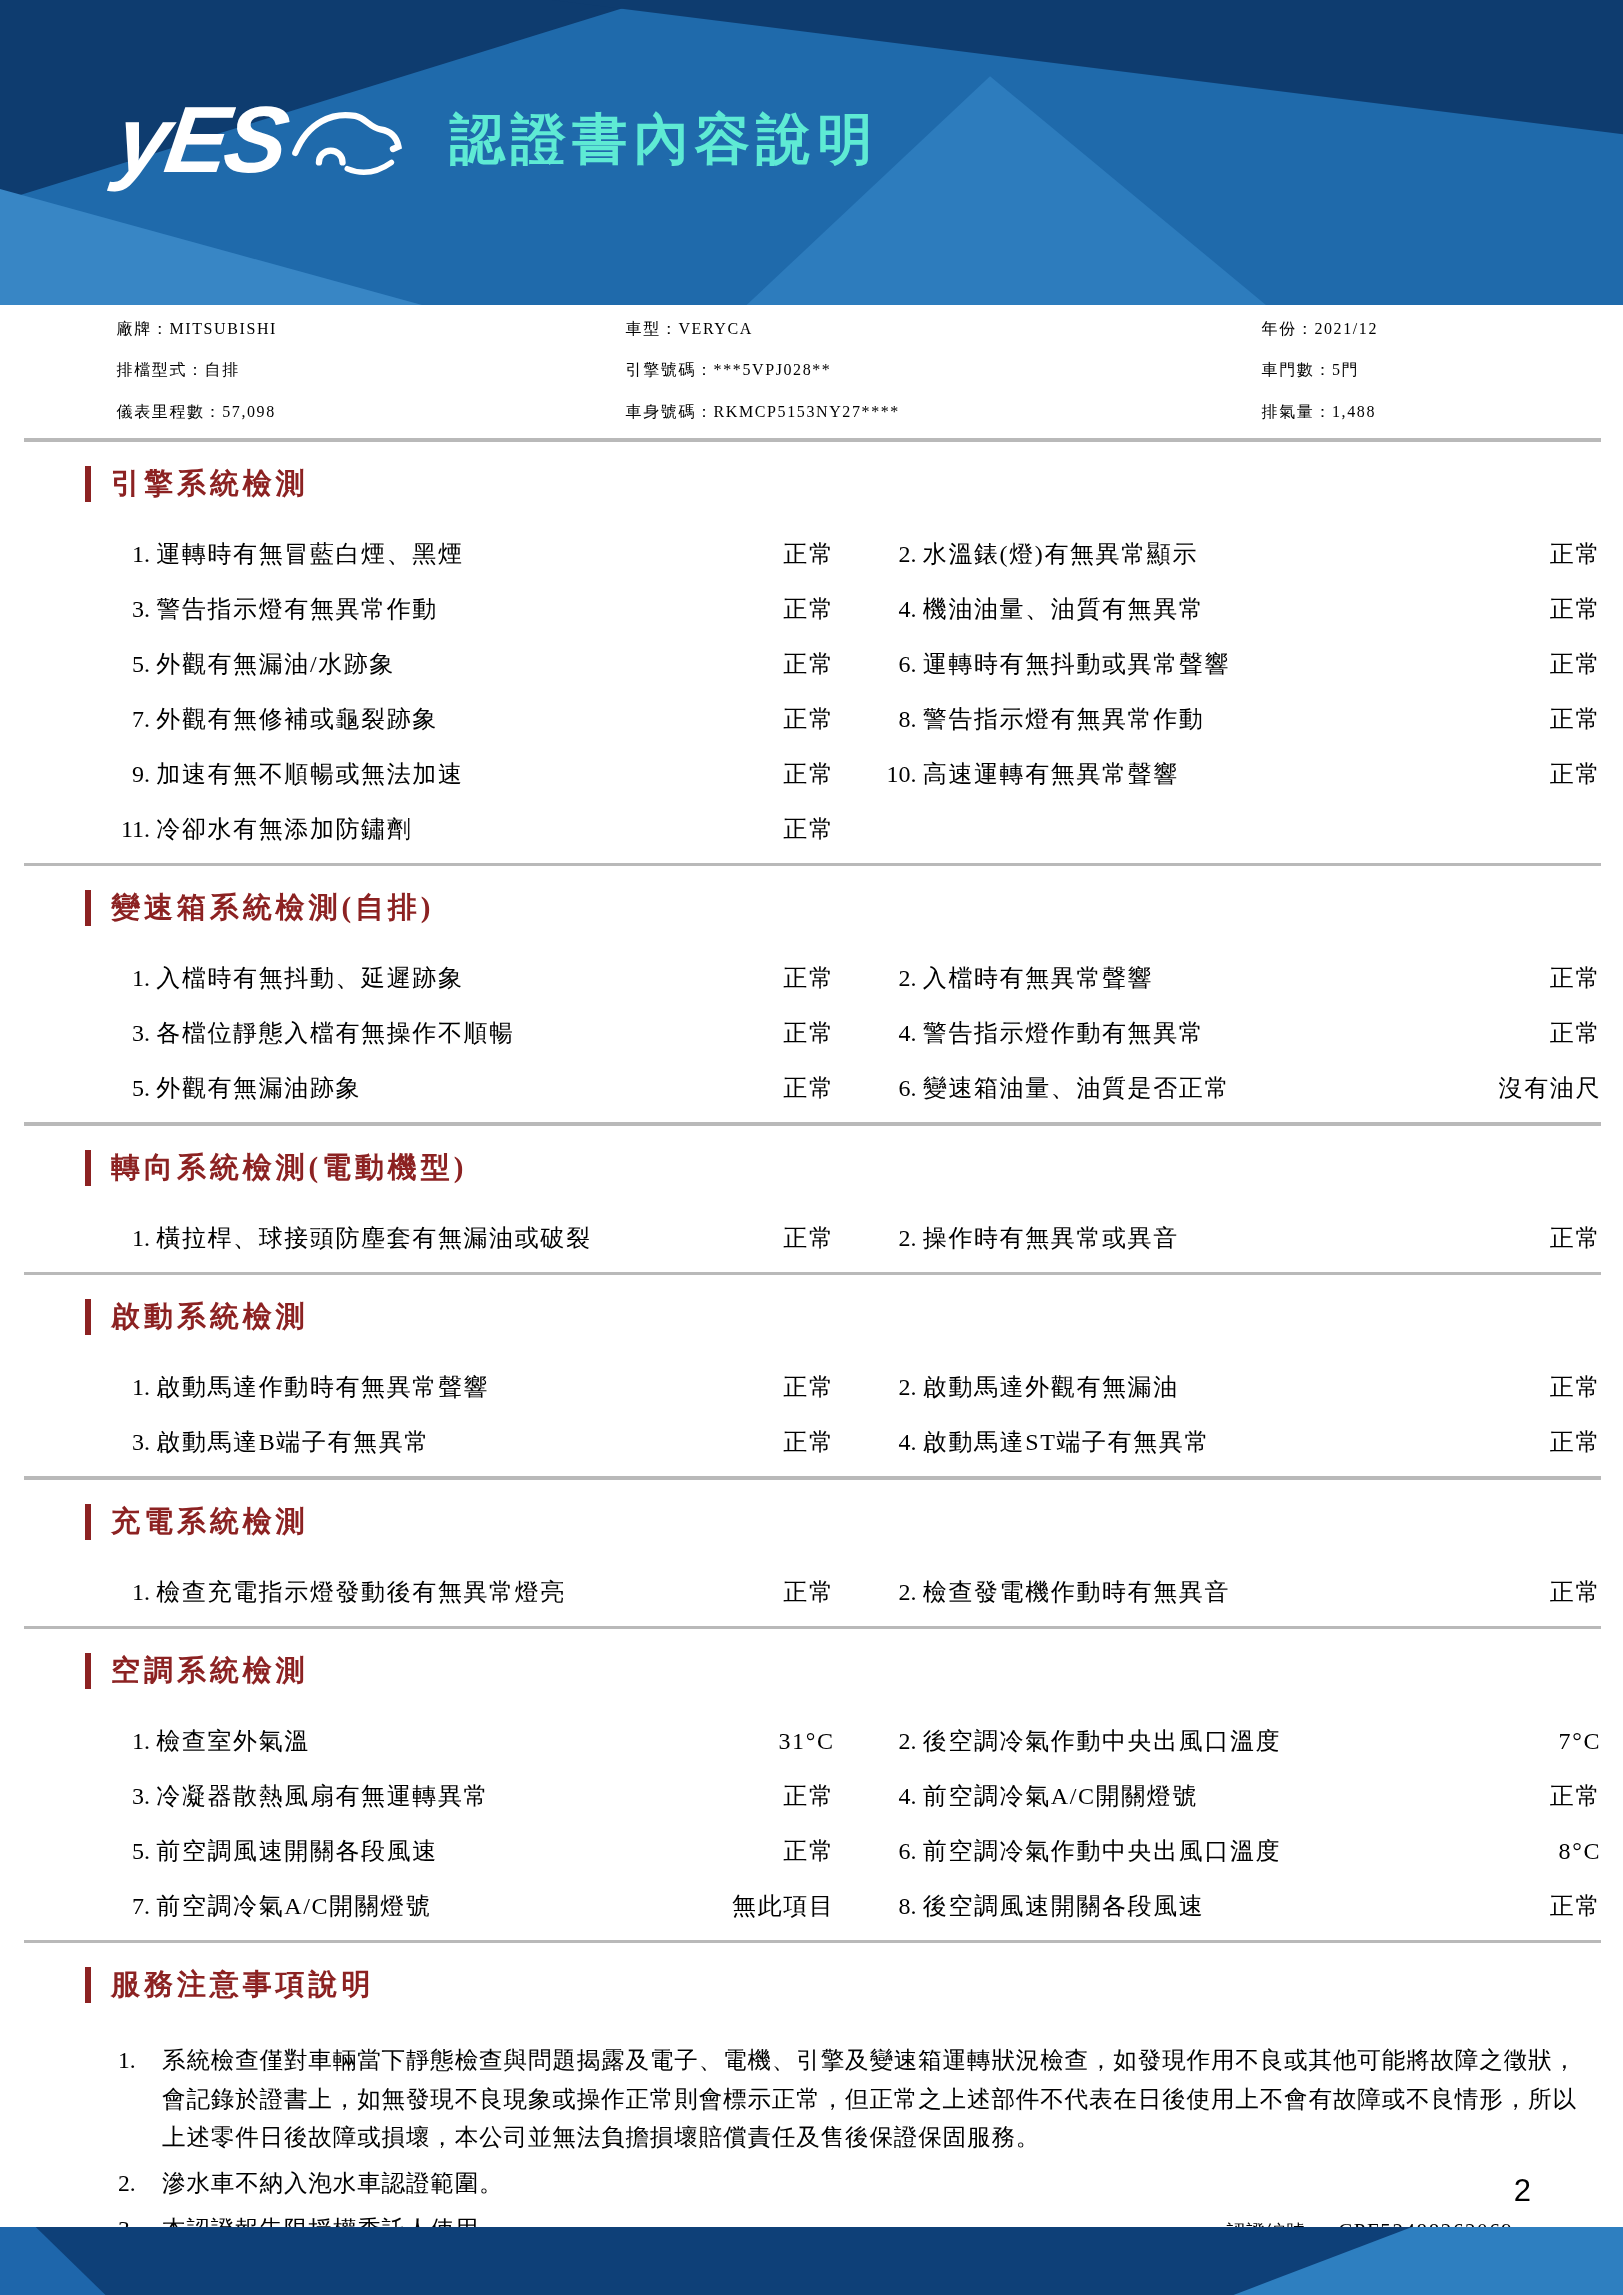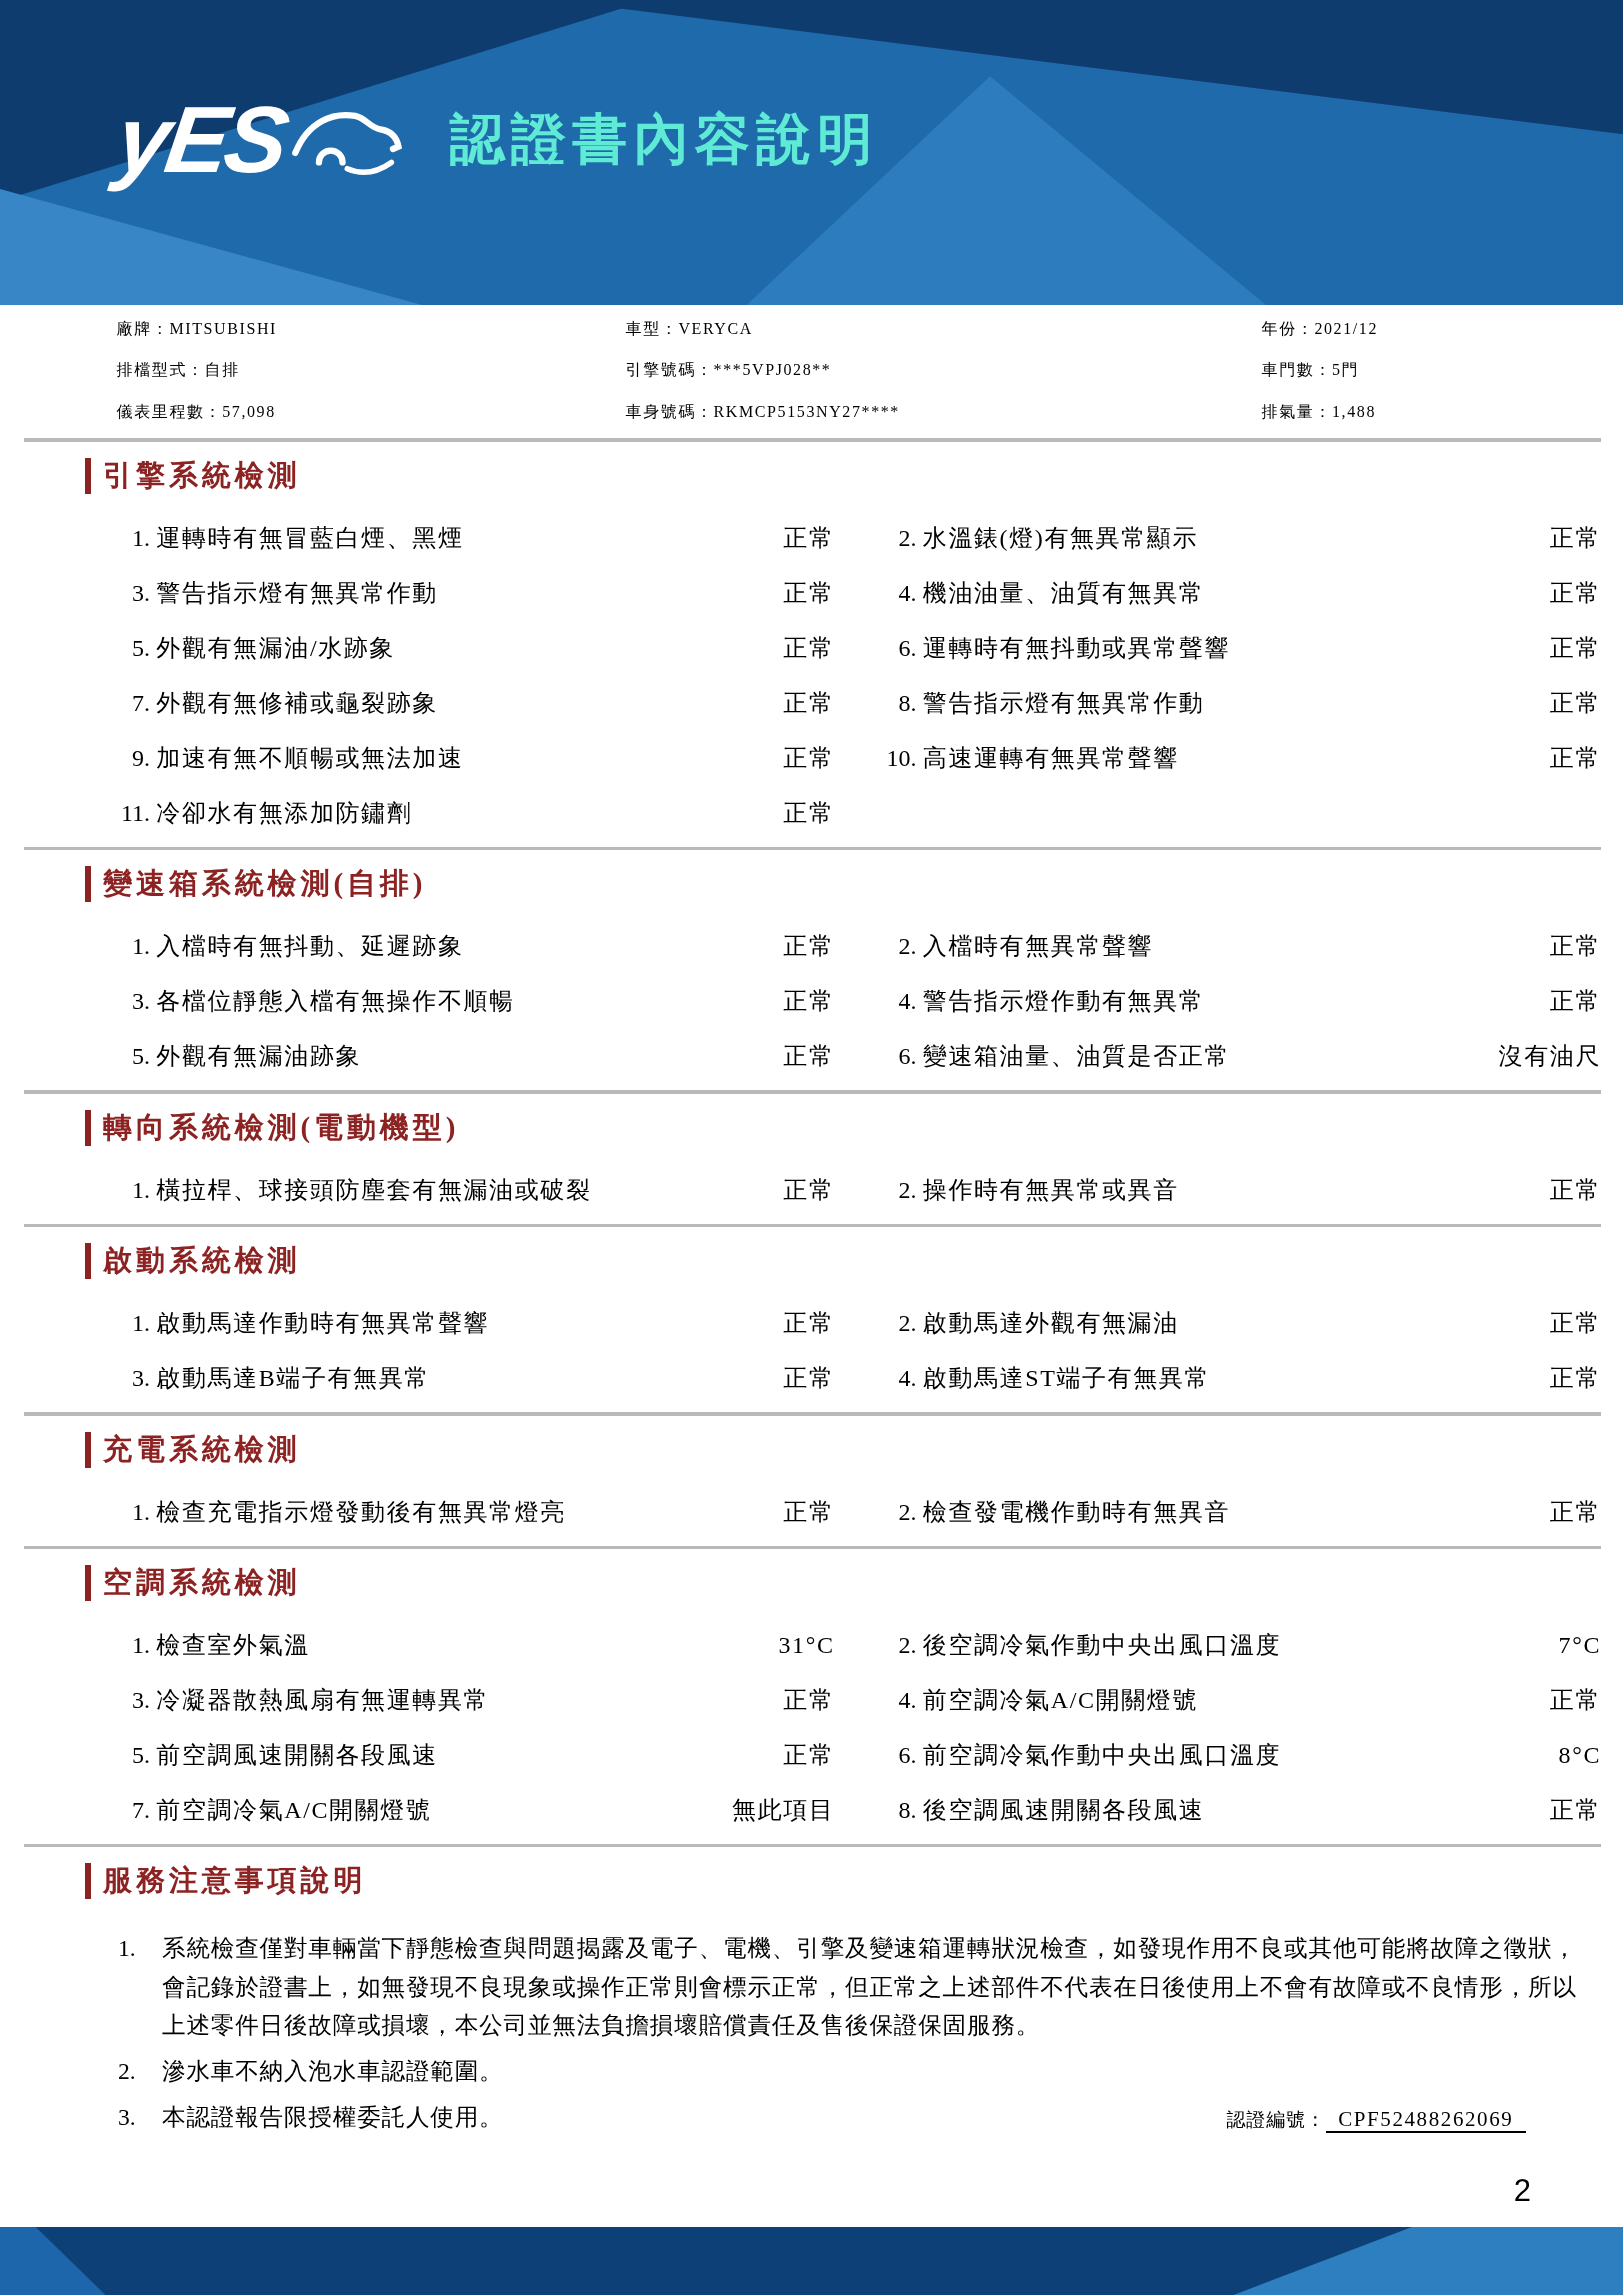--- a/index.html
+++ b/index.html
@@ -31,21 +31,21 @@
     display:grid;grid-template-columns:509px 636px 1fr;row-gap:20.4px;
     font-size:16px;margin-left:12.6px;letter-spacing:1.6px;
   }
   .info-cell{white-space:nowrap;}
   .divider{height:3.1px;background:#b9b9b9;margin-left:-80px;}
   .info-divider{margin-top:15.7px;}
   .check-section{padding-top:14px;}
   .sec-head{display:flex;align-items:center;gap:12.6px;margin-left:-19px;}
   .sec-bar{width:5.5px;height:36px;background:#8c2222;flex:none;}
   .sec-title{
-    font-size:29px;font-weight:bold;color:#8c2222;letter-spacing:3.9px;margin:0;
+    font-size:29px;font-weight:bold;color:#8c2222;letter-spacing:3.9px;margin:8px;
   }
   .items-grid{
     display:grid;grid-template-columns:1fr 1fr;column-gap:36px;row-gap:27px;
     margin-top:28px;font-size:24px;
   }
   .item{display:flex;align-items:baseline;line-height:28px;}
   .item .num{width:46px;text-align:right;flex:none;}
   .item .label{margin-left:6.3px;letter-spacing:1.6px;}
   .item .value{margin-left:auto;white-space:nowrap;letter-spacing:1.6px;padding-left:15.7px;}
   .check-section .divider{margin-top:20.4px;}

